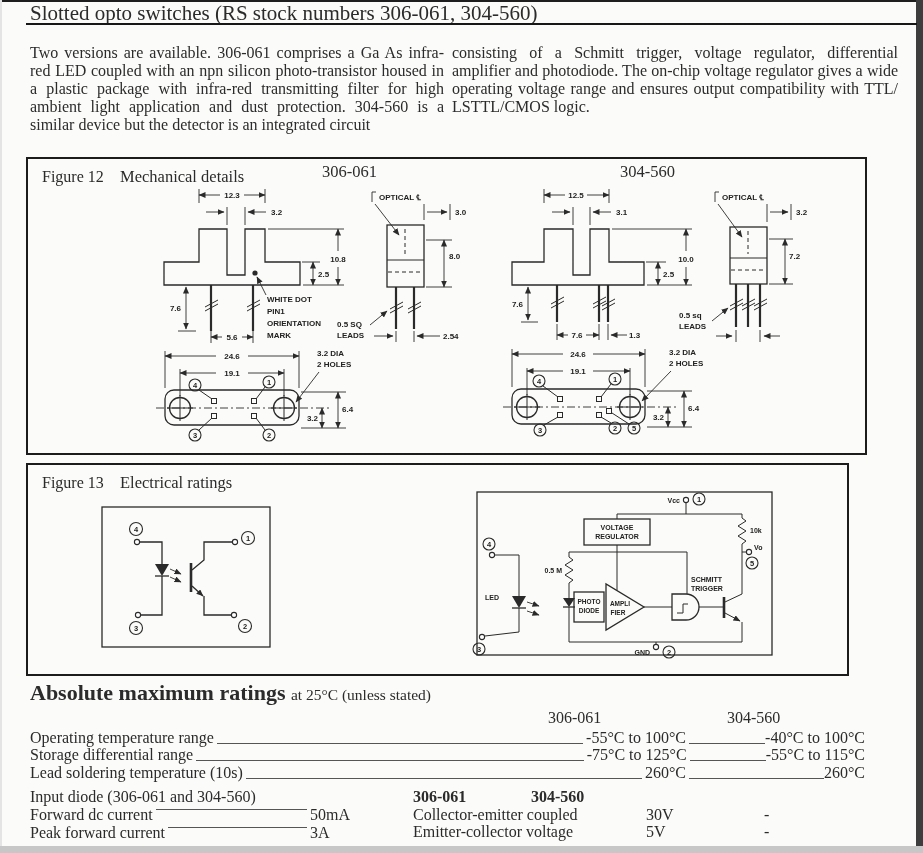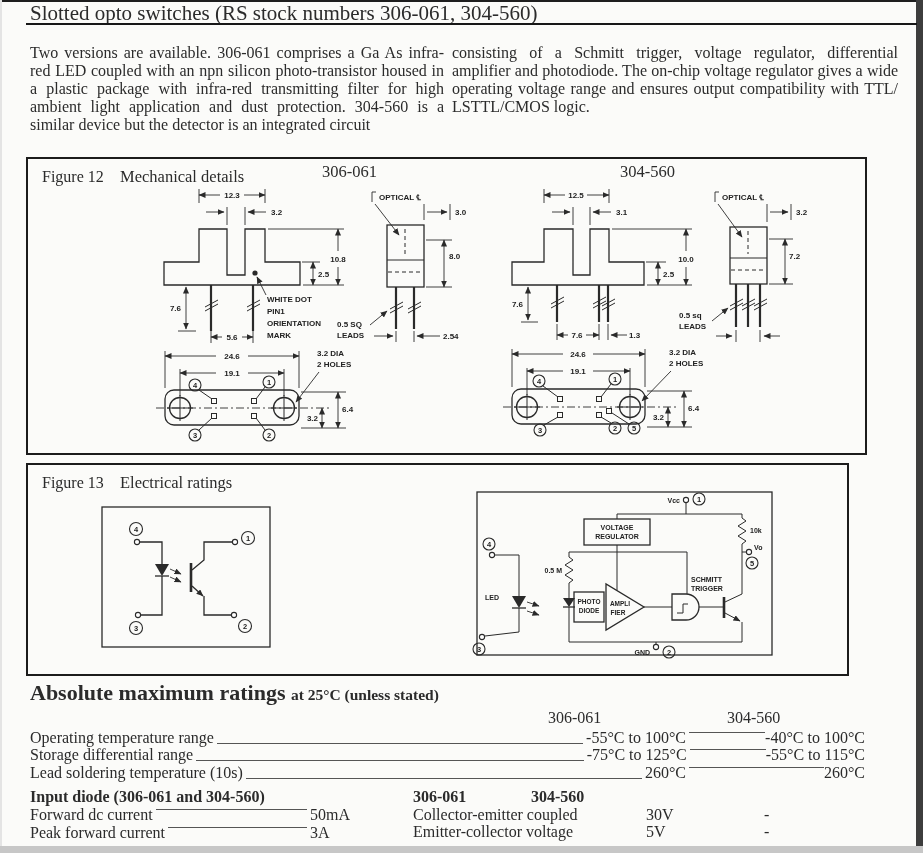--- a/index.html
+++ b/index.html
@@ -39,33 +39,33 @@
   text.dt{font-family:"Liberation Sans",sans-serif;font-size:8px;font-weight:600;fill:#222}
   text.dtb{font-family:"Liberation Sans",sans-serif;font-size:8px;font-weight:700;fill:#222}
   text.ds{font-family:"Liberation Sans",sans-serif;font-size:7px;font-weight:600;fill:#222}
   text.ds6{font-family:"Liberation Sans",sans-serif;font-size:6.5px;font-weight:600;fill:#222}
   .mid{text-anchor:middle}
   .end{text-anchor:end}
   g.pin circle{stroke:#2a2a2a;stroke-width:1.1;fill:none}
   g.pin text{font-family:"Liberation Sans",sans-serif;font-size:7.5px;font-weight:600;fill:#222;text-anchor:middle}
 
   .amr{position:absolute;left:30px;top:680px;font-size:22px;font-weight:600;white-space:nowrap}
-  .amr .sfx{font-size:15.5px;font-weight:bold}
+  .amr .sfx{font-size:15.5px;font-weight:normal}
   .rt-head{position:absolute;left:30px;top:709px;width:835px;height:18px;font-size:16px}
   .rt-head .c1{position:absolute;left:518px}
   .rt-head .c2{position:absolute;left:697px}
   .rt-rows{position:absolute;left:30px;top:729px;width:835px;font-size:16px}
   .rrow{display:flex;align-items:flex-end;height:17.5px}
   .rrow span{white-space:nowrap}
   .rfill{flex:1;border-bottom:1.2px solid #555;height:3px;margin:0 3px 3px 3px}
-  .rv1{width:179px;display:flex;align-items:flex-start}
+  .rv1{width:179px;display:flex;align-items:flex-end}
   .rv1 .rfill{margin-right:0}
 
   .bb{position:absolute;left:30px;top:788px;width:835px;font-size:16px}
-  .bbh{font-weight:700;height:18px;white-space:nowrap}
+  .bbh{font-weight:400;height:18px;white-space:nowrap}
   .bb-left{position:absolute;left:0;top:0;width:332px}
   .bbrow{display:flex;height:17.5px}
   .bbrow span{white-space:nowrap}
   .bbfill{flex:1;border-bottom:1.2px solid #555;height:3px;margin:0 3px 3px 3px}
   .bbval{width:52px}
   .bb-right{position:absolute;left:383px;top:0;width:452px}
   .grow{display:flex;height:17.5px}
   .grow .gl{width:233px;white-space:nowrap}
   .grow .g1{width:118px;white-space:nowrap}
   .grow .g2{white-space:nowrap}

